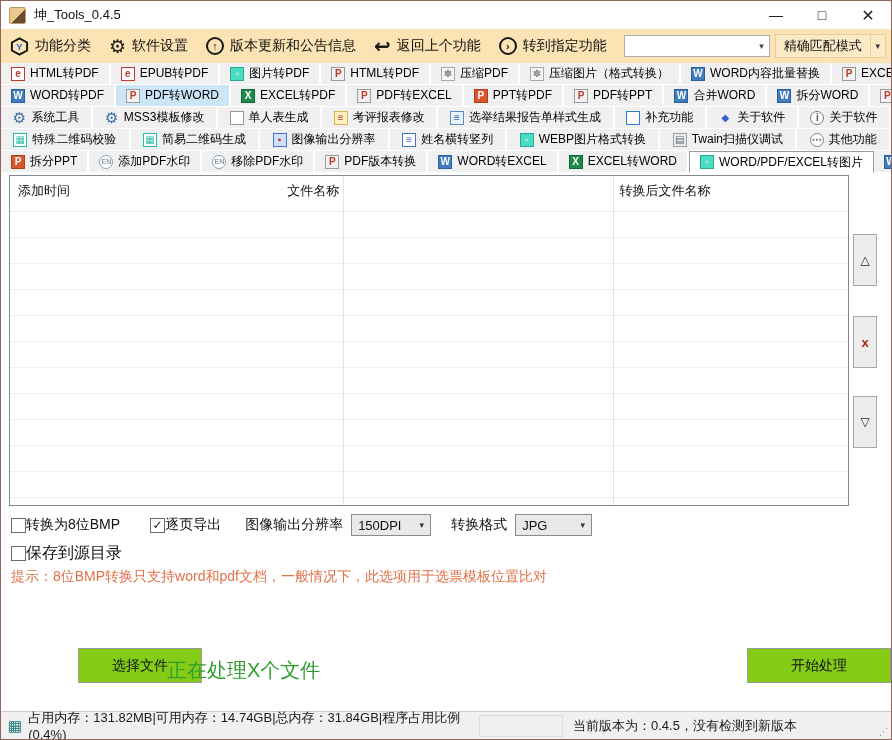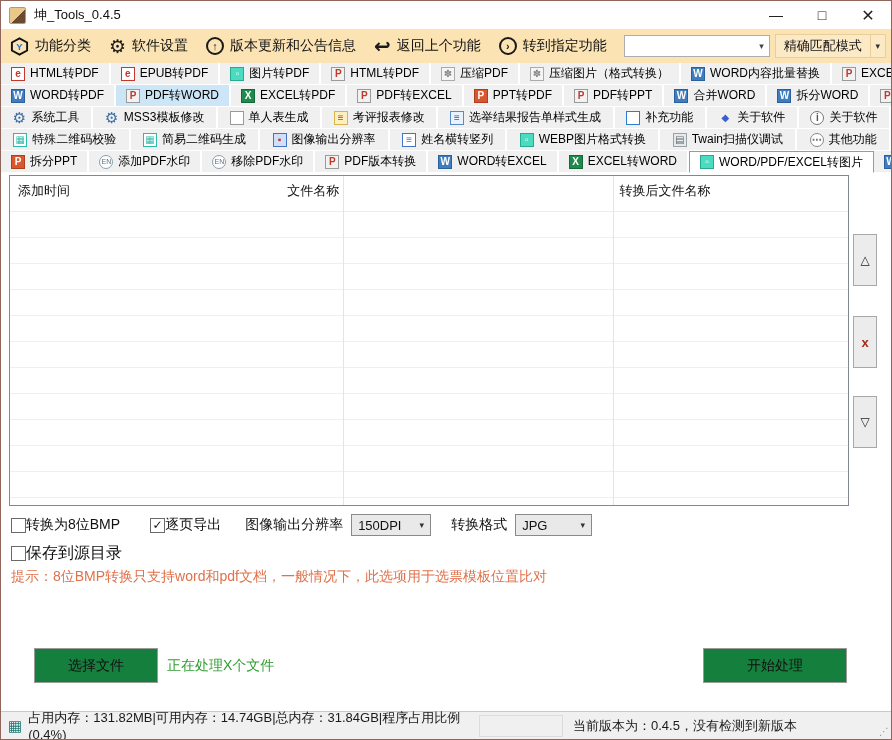--- a/index.html
+++ b/index.html
@@ -74,25 +74,25 @@
   .chk { display:flex; align-items:center; gap:0; cursor:default; }
   .chk .box { width:15px; height:15px; background:#fff; border:1px solid #6a6a6a;
               display:inline-flex; align-items:center; justify-content:center;
               font-size:12px; color:#111; }
   .combo { height:22px; background:#e9e9e9; border:1px solid #8a8a8a; display:flex;
            align-items:center; padding-left:6px; font-size:13px; color:#111; cursor:default; }
   .combo .chev { margin-left:auto; padding-right:6px; font-size:9px; color:#333; }
   .hint { position:absolute; left:10px; top:567px; font-size:14px; color:#e0714a; }
 
   
-  .btn { position:absolute; background:#15803d; border:1px solid #9a9a9a; font-size:14px;
-         color:#111; display:flex; align-items:center; justify-content:center; cursor:default; }
+  .btn { position:absolute; background:#84cc16; border:1px solid #9a9a9a; font-size:14px;
+         color:#111; display:flex; align-items:center; justify-content:center; cursor:default;margin-left:44px; }
   .select-btn { left:33px; top:647px; width:124px; height:35px; }
   .start-btn  { left:702px; top:647px; width:144px; height:35px; }
-  .processing { position:absolute; left:166px; top:656px; font-size:14px; color:#2f9e2f; }
+  .processing { position:absolute; left:166px; top:656px; font-size:20px; color:#2f9e2f; }
 
   
   .statusbar { position:absolute; left:0; bottom:0; width:100%; height:28px; background:#f0f0f0;
                border-top:1px solid #c9c9c9; display:flex; align-items:center; font-size:13px;
                color:#1a1a1a; }
   .sb-left { width:478px; display:flex; align-items:center; gap:6px; padding-left:7px; }
   .mem-icon { font-size:15px; color:#1f7a78; line-height:1; }
   .sb-panel { width:84px; height:22px; background:#f0f0f0; border:1px solid #dcdcdc; }
   .sb-right { flex:1; padding-left:10px; }
   .grip { position:absolute; right:2px; bottom:2px; font-size:10px; color:#9a9a9a; }

